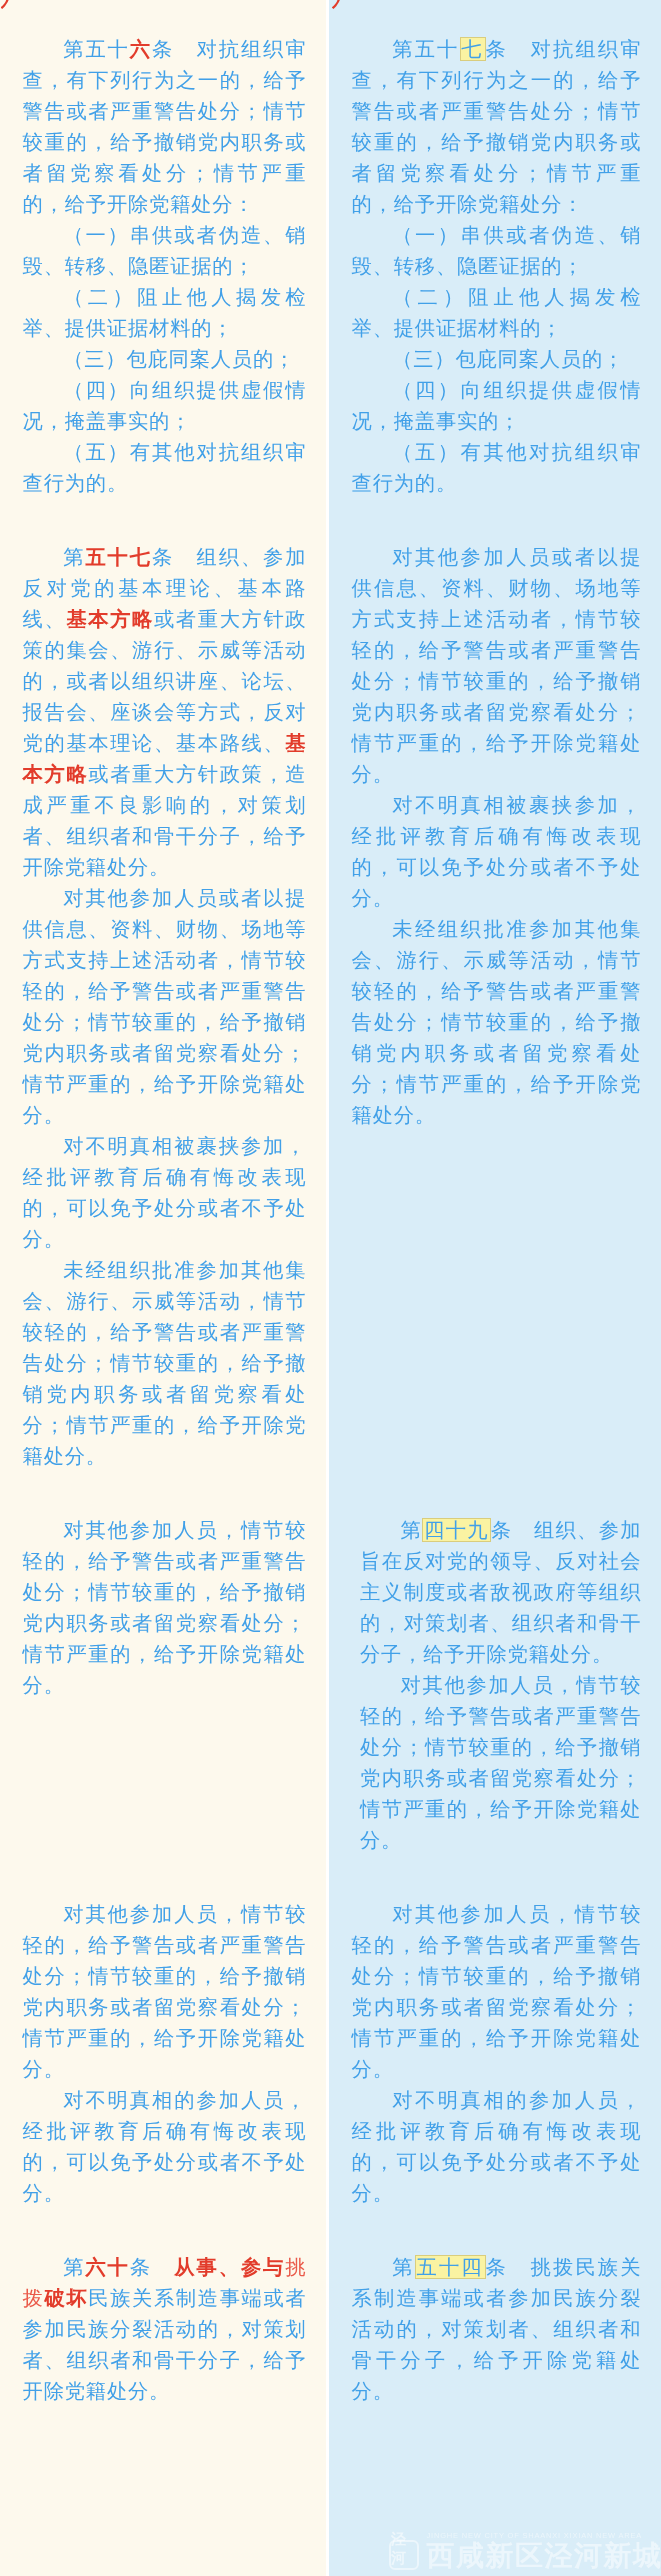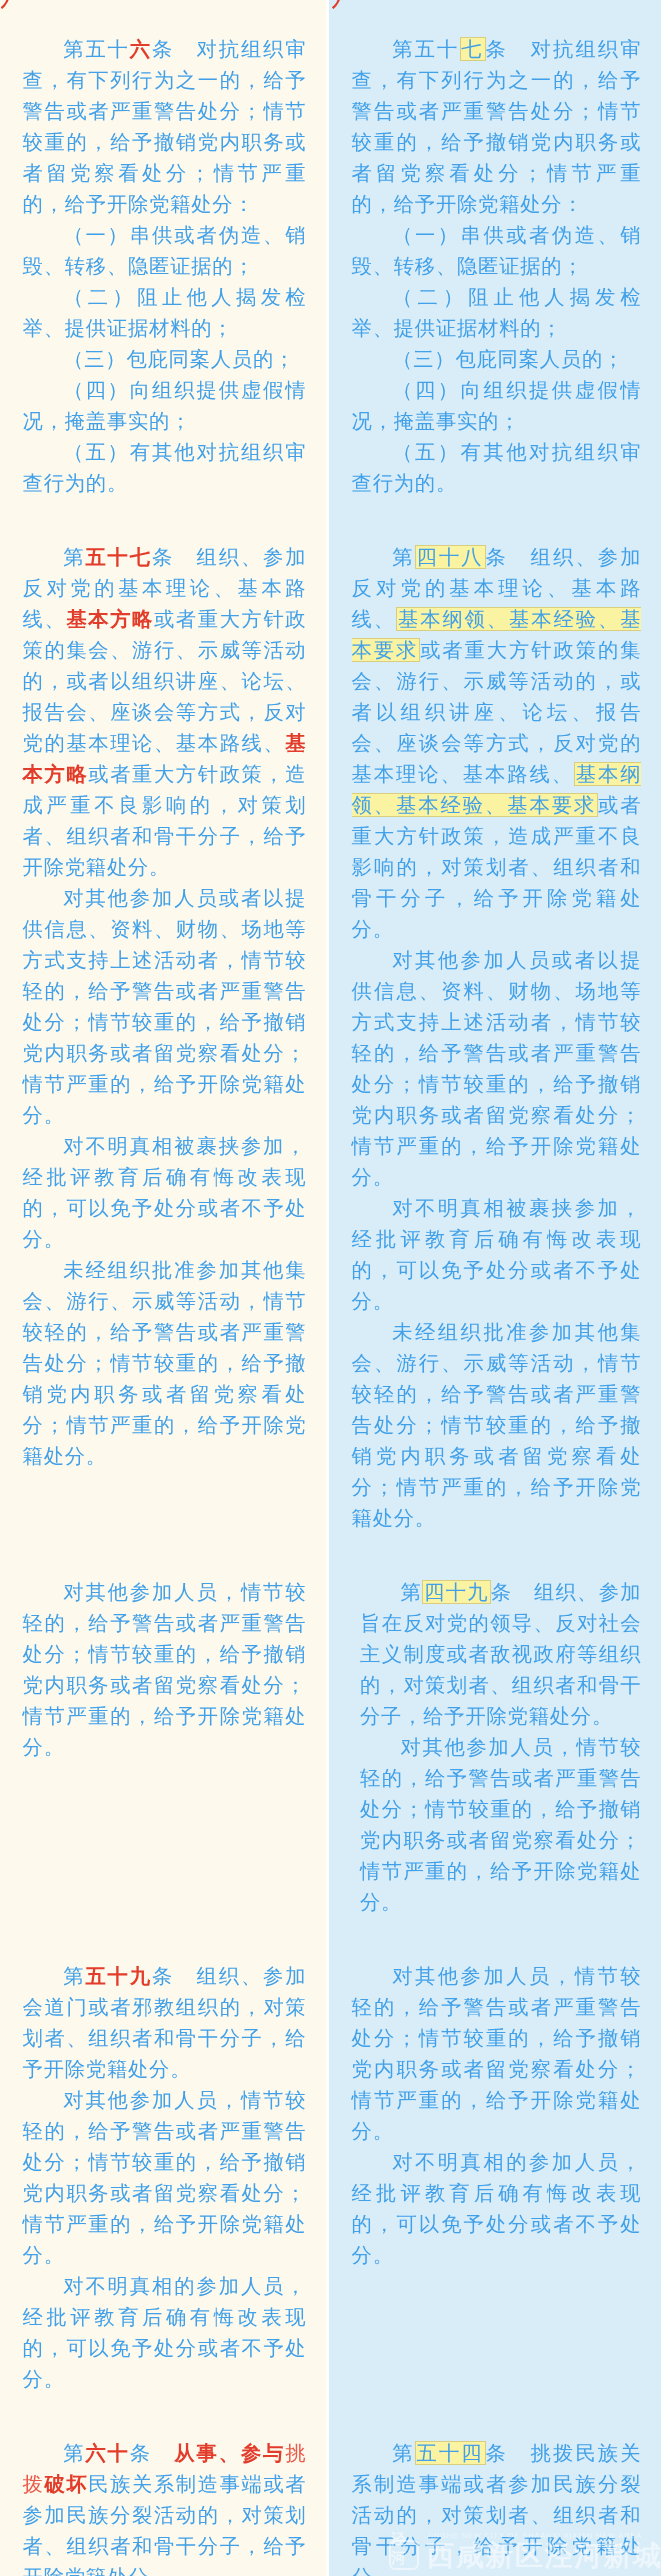--- a/index.html
+++ b/index.html
@@ -76,37 +76,35 @@
     <div class="cell left" style="grid-area: 2 / 1;">
       <p class="para"><span>第</span><span class="em">五十七</span><span>条　组织、参加反对党的基本理论、基本路线、</span><span class="em">基本方略</span><span>或者重大方针政策的集会、游行、示威等活动的，或者以组织讲座、论坛、报告会、座谈会等方式，反对党的基本理论、基本路线、</span><span class="em">基本方略</span><span>或者重大方针政策，造成严重不良影响的，对策划者、组织者和骨干分子，给予开除党籍处分。</span></p>
       <p class="para"><span>对其他参加人员或者以提供信息、资料、财物、场地等方式支持上述活动者，情节较轻的，给予警告或者严重警告处分；情节较重的，给予撤销党内职务或者留党察看处分；情节严重的，给予开除党籍处分。</span></p>
       <p class="para"><span>对不明真相被裹挟参加，经批评教育后确有悔改表现的，可以免予处分或者不予处分。</span></p>
       <p class="para"><span>未经组织批准参加其他集会、游行、示威等活动，情节较轻的，给予警告或者严重警告处分；情节较重的，给予撤销党内职务或者留党察看处分；情节严重的，给予开除党籍处分。</span></p>
     </div>
     <div class="cell left" style="grid-area: 3 / 1;">
       <p class="para"><span>对其他参加人员，情节较轻的，给予警告或者严重警告处分；情节较重的，给予撤销党内职务或者留党察看处分；情节严重的，给予开除党籍处分。</span></p>
     </div>
     <div class="cell left" style="grid-area: 4 / 1;">
-      <p class="para"><span>第</span><span class="em">五十九</span><span>条　组织、参加会道门或者邪教组织的，对策划者、组织者和骨干分子，给予开除党籍处分。</span></p>
       <p class="para"><span>对其他参加人员，情节较轻的，给予警告或者严重警告处分；情节较重的，给予撤销党内职务或者留党察看处分；情节严重的，给予开除党籍处分。</span></p>
       <p class="para"><span>对不明真相的参加人员，经批评教育后确有悔改表现的，可以免予处分或者不予处分。</span></p>
     </div>
     <div class="cell left" style="grid-area: 5 / 1;">
       <p class="para"><span>第</span><span class="em">六十</span><span>条　</span><span class="em">从事、参与</span><span class="em-light">挑拨</span><span class="em">破坏</span><span>民族关系制造事端或者参加民族分裂活动的，对策划者、组织者和骨干分子，给予开除党籍处分。</span></p>
     </div>
     <div class="cell right first" style="grid-area: 1 / 2;">
       <p class="para"><span>第五十</span><span class="hl">七</span><span>条　对抗组织审查，有下列行为之一的，给予警告或者严重警告处分；情节较重的，给予撤销党内职务或者留党察看处分；情节严重的，给予开除党籍处分：</span></p>
       <p class="para"><span>（一）串供或者伪造、销毁、转移、隐匿证据的；</span></p>
       <p class="para"><span>（二）阻止他人揭发检举、提供证据材料的；</span></p>
       <p class="para"><span>（三）包庇同案人员的；</span></p>
       <p class="para"><span>（四）向组织提供虚假情况，掩盖事实的；</span></p>
       <p class="para"><span>（五）有其他对抗组织审查行为的。</span></p>
     </div>
     <div class="cell right" style="grid-area: 2 / 2;">
-      <p class="para"><span>第</span><span class="hl">四十八</span><span>条　组织、参加反对党的基本理论、基本路线、</span><span class="hl">基本纲领、基本经验、基本要求</span><span>或者重大方针政策的集会、游行、示威等活动的，或者以组织讲座、论坛、报告会、座谈会等方式，反对党的基本理论、基本路线、</span><span class="hl">基本纲领、基本经验、基本要求</span><span>或者重大方针政策，造成严重不良影响的，对策划者、组织者和骨干分子，给予开除党籍处分。</span></p>
       <p class="para"><span>对其他参加人员或者以提供信息、资料、财物、场地等方式支持上述活动者，情节较轻的，给予警告或者严重警告处分；情节较重的，给予撤销党内职务或者留党察看处分；情节严重的，给予开除党籍处分。</span></p>
       <p class="para"><span>对不明真相被裹挟参加，经批评教育后确有悔改表现的，可以免予处分或者不予处分。</span></p>
       <p class="para"><span>未经组织批准参加其他集会、游行、示威等活动，情节较轻的，给予警告或者严重警告处分；情节较重的，给予撤销党内职务或者留党察看处分；情节严重的，给予开除党籍处分。</span></p>
     </div>
     <div class="cell right" style="grid-area: 3 / 2; padding-left: 31px;">
       <p class="para"><span>第</span><span class="hl">四十九</span><span>条　组织、参加旨在反对党的领导、反对社会主义制度或者敌视政府等组织的，对策划者、组织者和骨干分子，给予开除党籍处分。</span></p>
       <p class="para"><span>对其他参加人员，情节较轻的，给予警告或者严重警告处分；情节较重的，给予撤销党内职务或者留党察看处分；情节严重的，给予开除党籍处分。</span></p>
     </div>
     <div class="cell right" style="grid-area: 4 / 2;">
       <p class="para"><span>对其他参加人员，情节较轻的，给予警告或者严重警告处分；情节较重的，给予撤销党内职务或者留党察看处分；情节严重的，给予开除党籍处分。</span></p>

